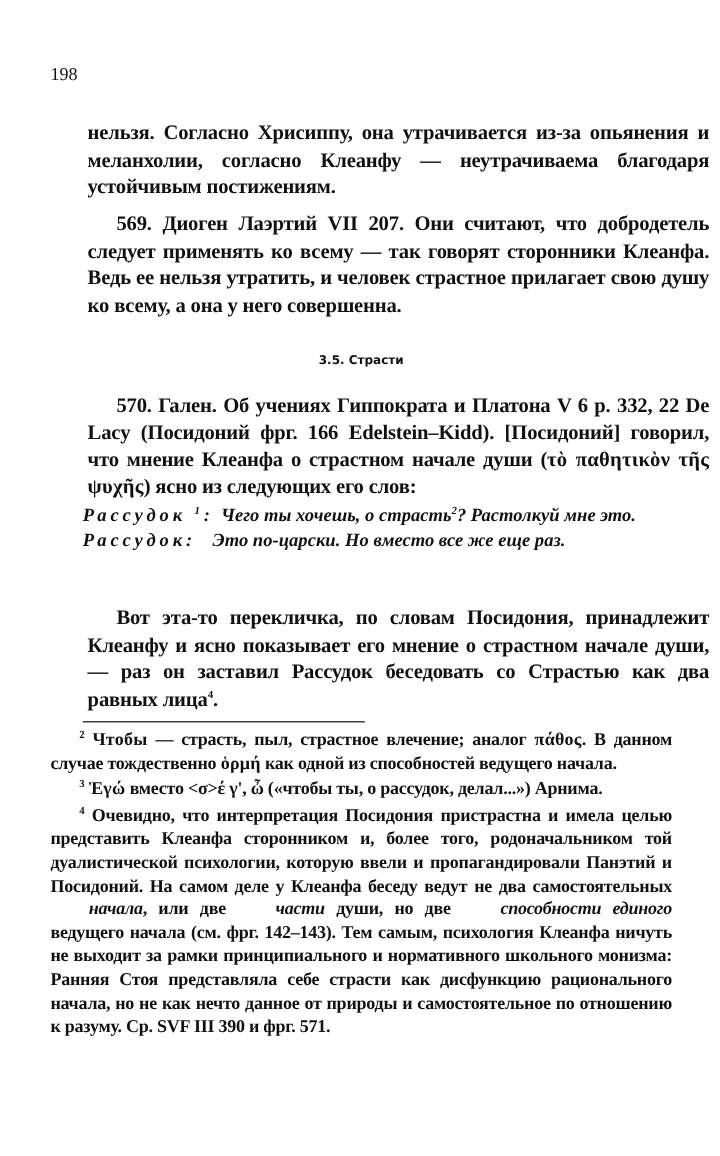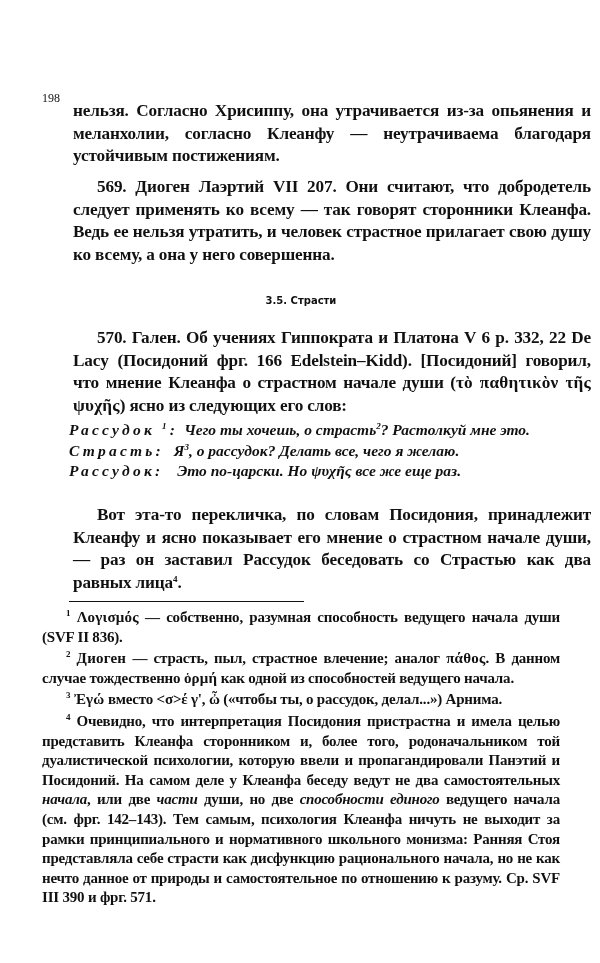--- a/index.html
+++ b/index.html
@@ -25,22 +25,21 @@
       position: absolute;
       top: 55px;
       left: 0;
       width: 518px;
       height: 24px;
     }
     .page-number {
       position: absolute;
       left: 0;
       top: 0;
-      font-size: 12px;
-      margin-top: 36px;
+      font-size: 15px;
     }
     .running-title {
       position: absolute;
       left: 0;
       width: 518px;
       top: 1px;
       text-align: center;
       font-style: italic;
       font-size: 14px;
       padding-left: 20px;
@@ -115,21 +114,21 @@
       font-size: 15px;
       line-height: 19.6px;
       text-align: justify;
       font-weight: bold;
       letter-spacing: -0.2px;
     }
     .footnotes p {
       margin: 0 0 2px 0;
       text-indent: 24px;
     }
-    .footnotes .it { font-style: italic; }
+    .footnotes .it { font-style: italic; margin-left: 32px; }
   </style>
 </head>
 <body>
 
 <div class="page">
 
   <div class="running-head">
     <span class="page-number">198</span>
   </div>
 
@@ -142,30 +141,28 @@
   </div>
 
   <div class="section-heading">3.5.   Страсти</div>
 
   <div class="body-text b3">
     <p class="indent"><span class="ref-bold">570. Гален. Об учениях Гиппократа и Платона V 6 p. 332, 22 De Lacy (Посидоний фрг. 166 Edelstein–Kidd).</span><span> [Посидоний] говорил, что мнение Клеанфа о страстном начале души (</span><span class="greek">τὸ παθητικὸν τῆς ψυχῆς</span><span>) ясно из следующих его слов:</span></p>
   </div>
 
   <div class="dialogue">
     <div class="line"><span class="speaker"><span>Рассудок</span>&nbsp;<sup>1</sup><span>:</span></span><span>Чего ты хочешь, о страсть</span><sup>2</sup><span>? Растолкуй мне это.</span></div>
-    <div class="line"><span class="speaker"><span>Страсть</span><span>:</span></span>&nbsp;<span>Я</span><sup>3</sup><span>, о рассудок? Делать все, чего я желаю.</span></div>
-    <div class="line"><span class="speaker"><span>Рассудок</span><span>:</span></span>&nbsp;&nbsp;<span>Это по-царски. Но ψυχῆς все же еще раз.</span></div>
+    <div class="line"><span class="speaker"><span>Рассудок</span><span>:</span></span>&nbsp;&nbsp;<span>Это по-царски. Но вместо все же еще раз.</span></div>
   </div>
 
   <div class="body-text b4">
     <p class="indent"><span>Вот эта-то перекличка, по словам Посидония, принадлежит Клеанфу и ясно показывает его мнение о страстном начале души,— раз он заставил Рассудок беседовать со Страстью как два равных лица</span><sup>4</sup><span>.</span></p>
   </div>
 
   <div class="footnote-rule"></div>
 
   <div class="footnotes">
-    <p><sup>1</sup> <span class="greek">Λογισμός</span><span> — собственно, разумная способность ведущего начала души (SVF II 836).</span></p>
-    <p><sup>2</sup> <span class="greek">Диоген</span><span> — страсть, пыл, страстное влечение; аналог </span><span class="greek">πάθος</span><span>. В данном случае тождественно </span><span class="greek">ὁρμή</span><span> как одной из способностей ведущего начала.</span></p>
+    <p><sup>2</sup> <span class="greek">Чтобы</span><span> — страсть, пыл, страстное влечение; аналог </span><span class="greek">πάθος</span><span>. В данном случае тождественно </span><span class="greek">ὁρμή</span><span> как одной из способностей ведущего начала.</span></p>
     <p><sup>3</sup> <span class="greek">Ἐγώ</span><span> вместо &lt;σ&gt;έ γ', ὦ («чтобы ты, о рассудок, делал...») Арнима.</span></p>
     <p><sup>4</sup><span> Очевидно, что интерпретация Посидония пристрастна и имела целью представить Клеанфа сторонником и, более того, родоначальником той дуалистической психологии, которую ввели и пропагандировали Панэтий и Посидоний. На самом деле у Клеанфа беседу ведут не два самостоятельных </span><span class="it">начала</span><span>, или две </span><span class="it">части</span><span> души, но две </span><span class="it">способности единого</span><span> ведущего начала (см. фрг. 142–143). Тем самым, психология Клеанфа ничуть не выходит за рамки принципиального и нормативного школьного монизма: Ранняя Стоя представляла себе страсти как дисфункцию рационального начала, но не как нечто данное от природы и самостоятельное по отношению к разуму. Ср. SVF III 390 и фрг. 571.</span></p>
   </div>
 
 </div>
 
 </body></html>

